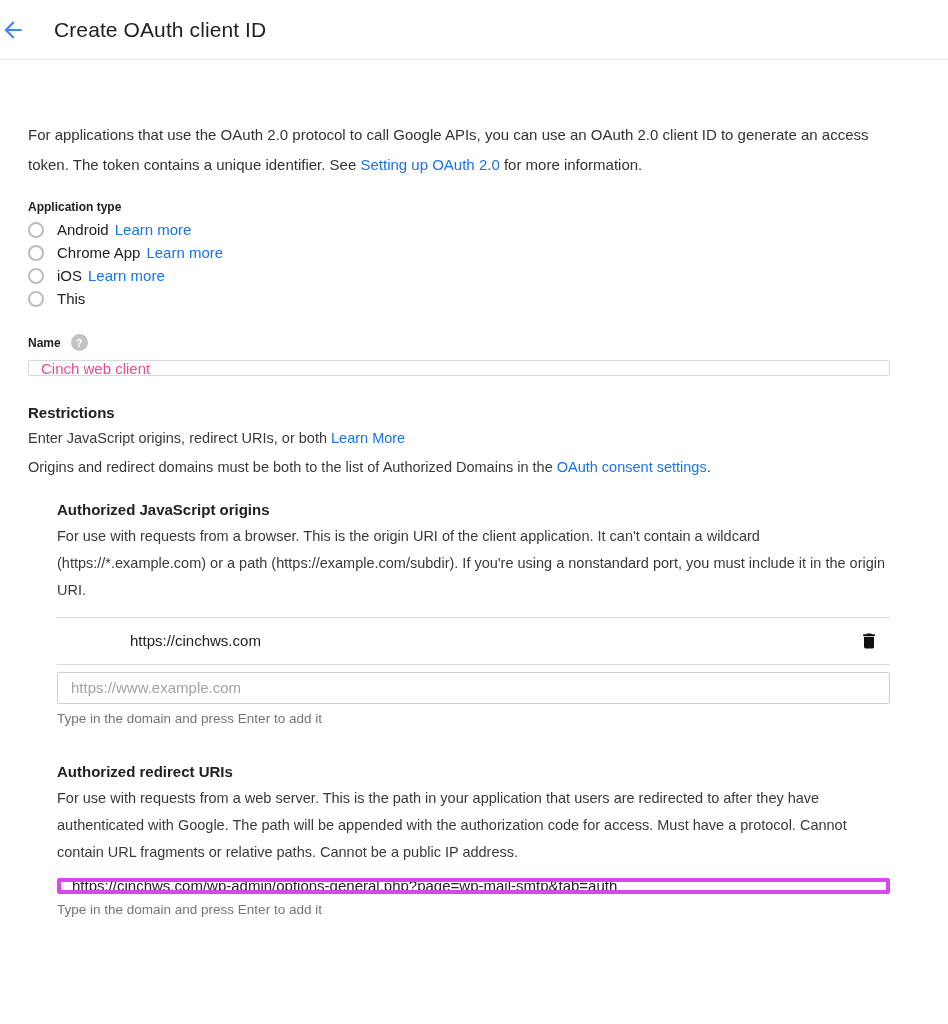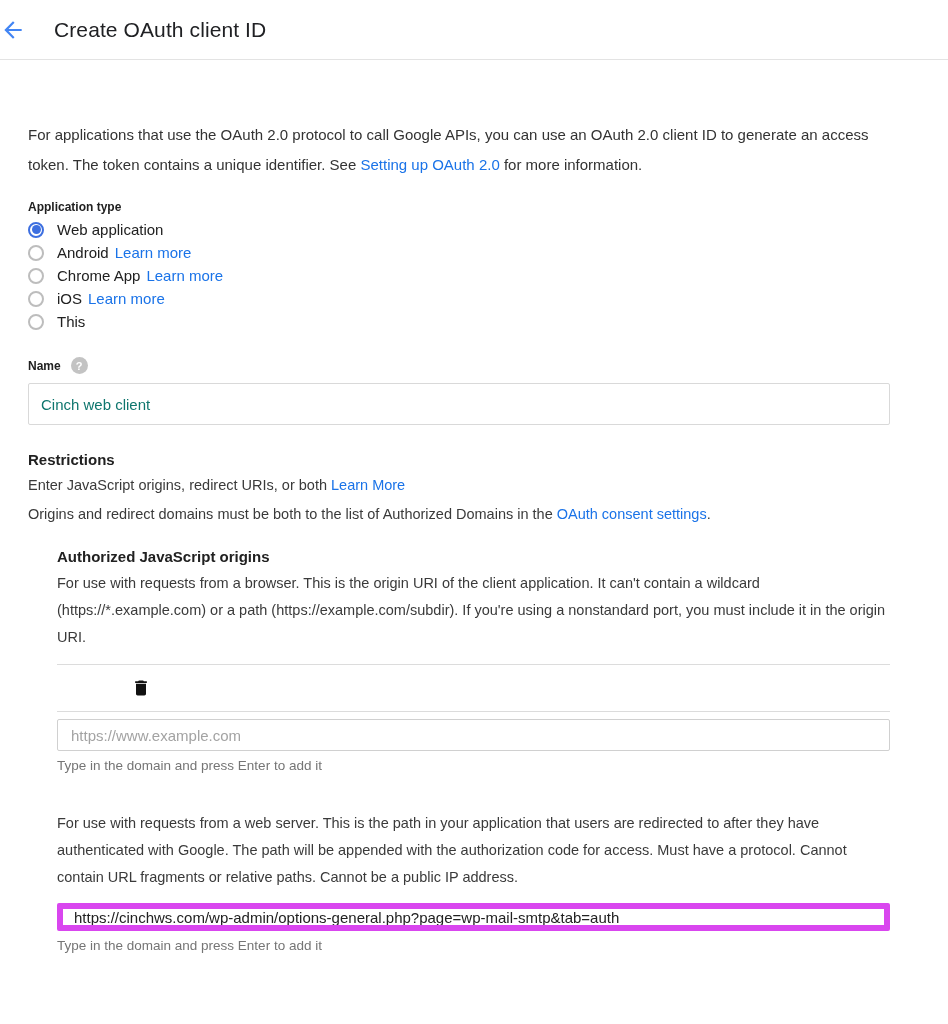--- a/index.html
+++ b/index.html
@@ -86,28 +86,28 @@
     background:#c3c3c3;
     color:#ffffff;
     font-size:11px;
     font-weight:bold;
     display:flex; align-items:center; justify-content:center;
     margin-left:10px;
     cursor:pointer;
   }
   .text-input {
     width:100%;
-    height:42px;
+    height:16px;
     margin-top:9px;
     border:1px solid #d9d9d9;
     border-radius:2px;
     padding:0 12px;
     font-size:15px;
     font-family:"Liberation Sans", sans-serif;
-    color:#0f766e;
+    color:#ec4899;
     outline:none;
     background:#ffffff;
   }
 
   
   .restrictions { margin-top:26px; }
   .restrictions-heading { font-size:15px; font-weight:bold; }
   .restrictions-line1 { margin-top:9px; font-size:14.5px; color:#3a3a3a; }
   .restrictions-line2 { margin-top:13px; font-size:14.5px; color:#3a3a3a; }
 
@@ -155,23 +155,23 @@
   .domain-input::placeholder { color:#a3a3a3; opacity:1; }
   .helper-text {
     margin-top:7px;
     font-size:13.5px;
     color:#757575;
   }
 
   .redirects { margin-top:37px; }
   .redirect-input {
     width:100%;
-    height:28px;
+    height:16px;
     margin-top:12px;
-    border:6px solid #d946ef;
+    border:4px solid #d946ef;
     border-radius:2px;
     padding:0 11px;
     font-size:15px;
     font-family:"Liberation Sans", sans-serif;
     color:#212121;
     outline:none;
   }
 </style>
 </head>
 <body>
@@ -188,26 +188,20 @@
 </div>
 
 <div class="content">
 
   <p class="intro"><span>For applications that use the OAuth 2.0 protocol to call Google APIs, you can use an OAuth 2.0 client ID to generate an access token. The token contains a unique identifier. See </span><a class="link">Setting up OAuth 2.0</a><span> for more information.</span></p>
 
   <div class="app-type">
     <div class="field-label">Application type</div>
     <div class="radio-list">
 
-      <div class="radio-row selected">
-        <span class="radio-outer">
-            <span class="radio-inner"></span>
-          </span>
-        <span class="radio-label">Web application</span>
-      </div>
 
       <div class="radio-row">
         <span class="radio-outer">
             <span class="radio-inner"></span>
           </span>
         <span class="radio-label">Android</span>
         <a class="link radio-link">Learn more</a>
       </div>
 
       <div class="radio-row">
@@ -248,33 +242,35 @@
     <div class="restrictions-heading">Restrictions</div>
     <p class="restrictions-line1"><span>Enter JavaScript origins, redirect URIs, or both </span><a class="link">Learn More</a></p>
     <p class="restrictions-line2"><span>Origins and redirect domains must be both to the list of Authorized Domains in the </span><a class="link">OAuth consent settings</a><span>.</span></p>
   </div>
 
   <div class="subsection origins">
     <div class="sub-heading">Authorized JavaScript origins</div>
     <p class="sub-desc">For use with requests from a browser. This is the origin URI of the client application. It can't contain a wildcard (https://*.example.com) or a path (https://example.com/subdir). If you're using a nonstandard port, you must include it in the origin URI.</p>
 
     <div class="entry-row">
+      <span class="entry-value">https://cinchws.com</span>
       <button class="trash-btn">
         <span style="display:flex;">
           <svg viewBox="0 0 24 24">
               <path d="M6 19c0 1.1.9 2 2 2h8c1.1 0 2-.9 2-2V7H6v12zM19 4h-3.5l-1-1h-5l-1 1H5v2h14V4z"></path>
             </svg>
         </span>
       </button>
     </div>
 
     <input class="domain-input" type="text" placeholder="https://www.example.com" style="">
     <div class="helper-text">Type in the domain and press Enter to add it</div>
   </div>
 
   <div class="subsection redirects">
+    <div class="sub-heading">Authorized redirect URIs</div>
     <p class="sub-desc">For use with requests from a web server. This is the path in your application that users are redirected to after they have authenticated with Google. The path will be appended with the authorization code for access. Must have a protocol. Cannot contain URL fragments or relative paths. Cannot be a public IP address.</p>
 
     <input class="redirect-input" type="text" value="https://cinchws.com/wp-admin/options-general.php?page=wp-mail-smtp&amp;tab=auth" style="">
     <div class="helper-text">Type in the domain and press Enter to add it</div>
   </div>
 
 </div>
 
 </body></html>

